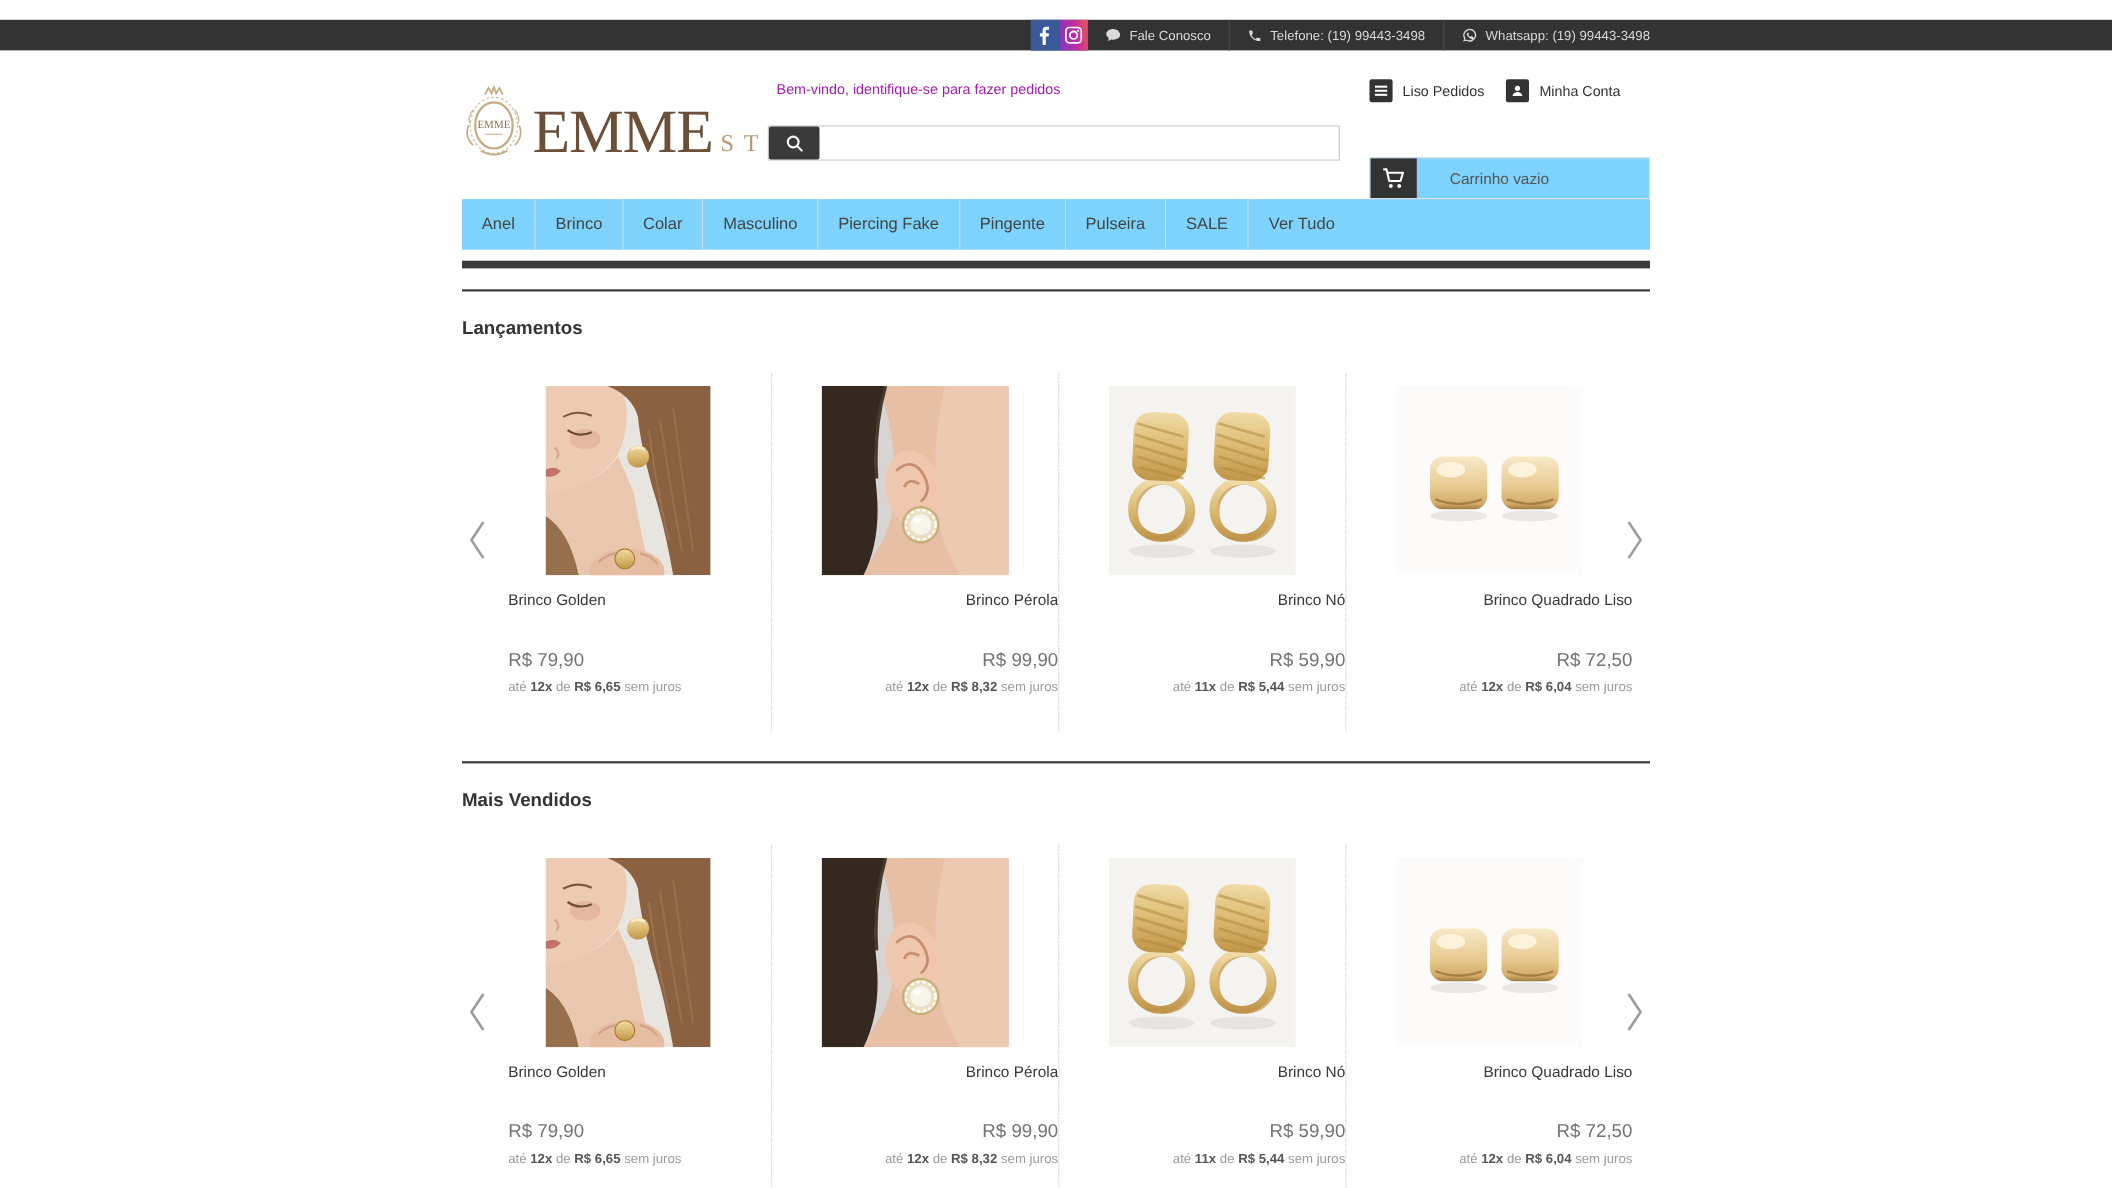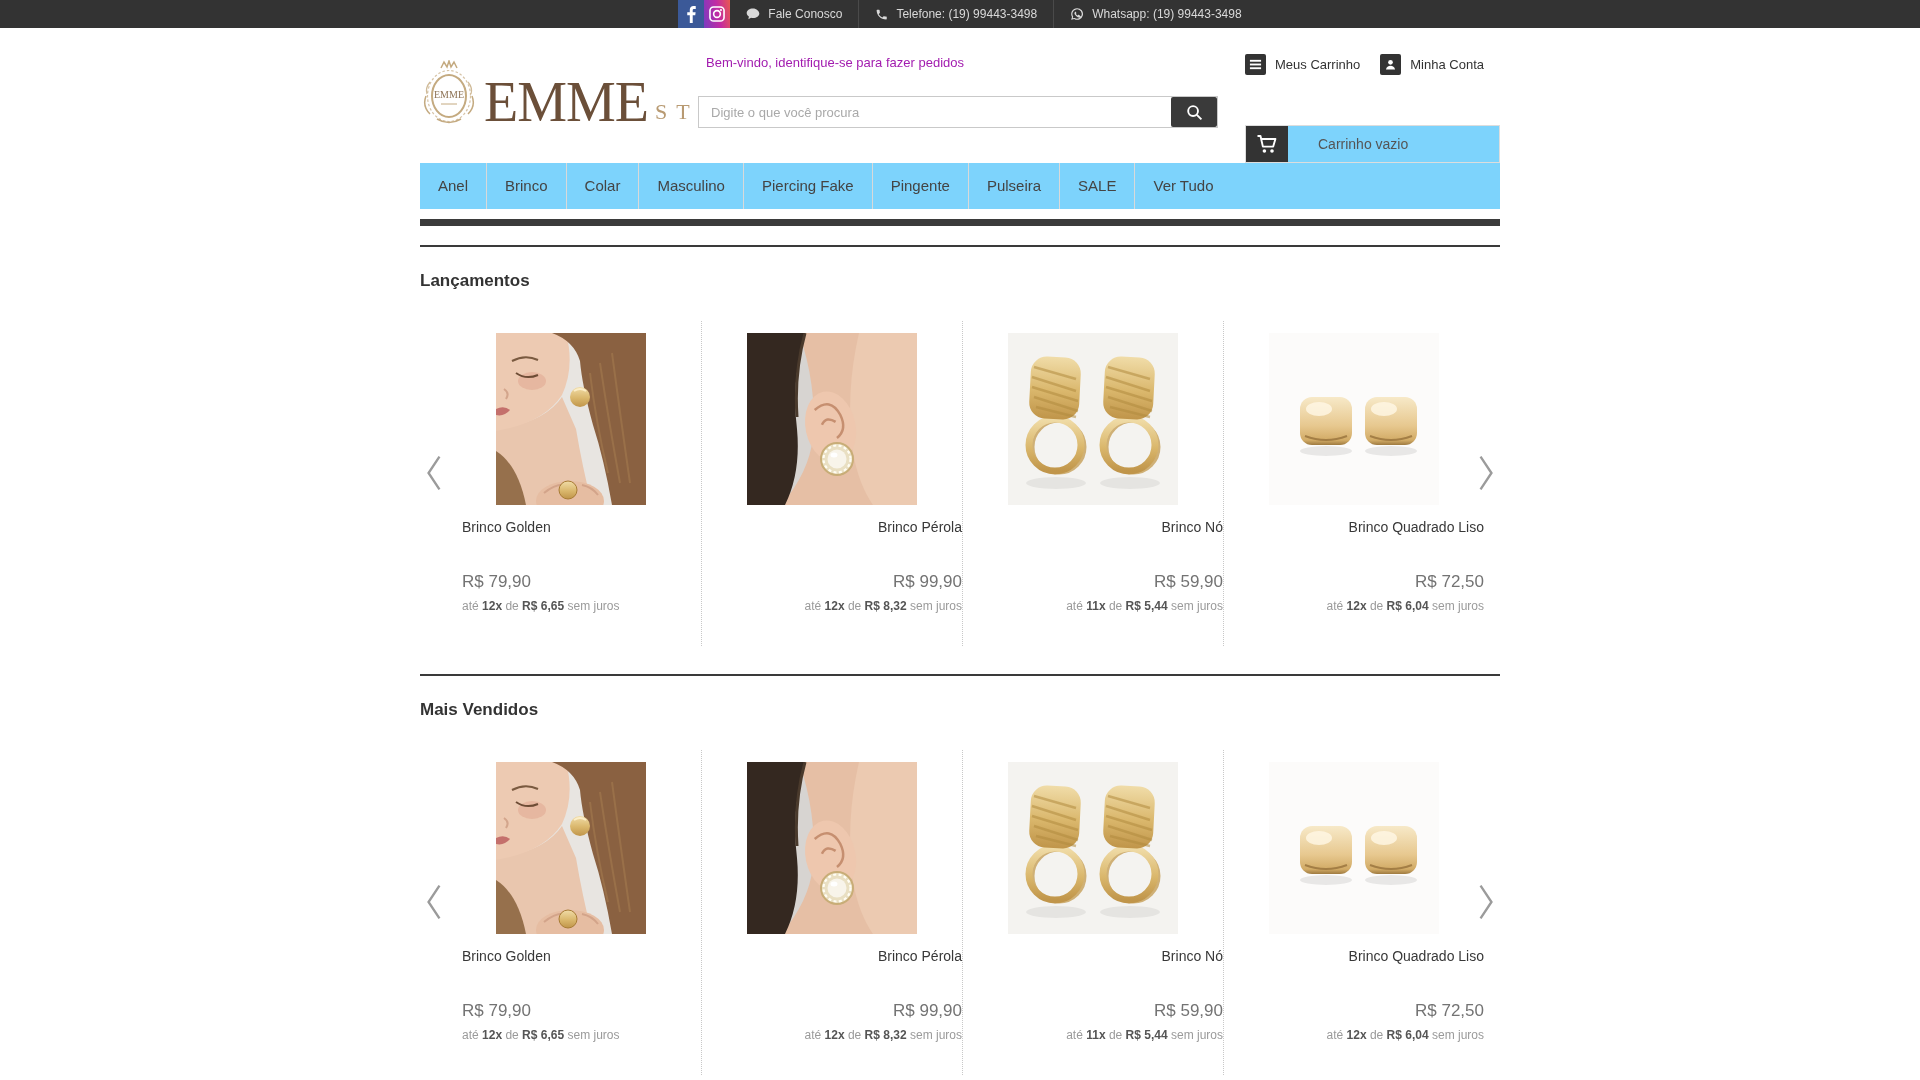--- a/index.html
+++ b/index.html
@@ -3,22 +3,22 @@
 <meta charset="utf-8">
 <title>EMME Store</title>
 <style>
   * { margin:0; padding:0; box-sizing:border-box; }
   html,body { width:1920px; height:1080px; overflow:hidden; background:#fff;
     font-family:"Liberation Sans", sans-serif; }
   a { text-decoration:none; color:inherit; cursor:pointer; }
 
   
   .topbar { height:28px; background:#333333; }
-  .topbar-inner { width:1080px; margin:0 auto; height:100%;
-    display:flex; justify-content:center; align-items:stretch; }
+  .topbar-inner { width:1080px; margin:18px auto; height:100%;
+    display:flex; justify-content:flex-end; align-items:stretch; }
   .social { display:flex; }
   .social a { width:26px; height:28px; display:flex; align-items:center; justify-content:center; }
   .soc-fb { background:#3b5998; }
   .soc-ig { background:linear-gradient(80deg,#7a3bc1 0%,#c32aa3 55%,#e95950 100%); }
   .top-links { display:flex; align-items:stretch; }
   .top-link { display:flex; align-items:center; gap:8px; padding:0 16px;
     color:#d9d9d9; font-size:12px; }
   .top-link + .top-link { border-left:1px solid #4a4a4a; }
   .top-link:last-child { padding-right:0; }
   .ti { display:block; }
@@ -228,39 +228,38 @@
         <text x="29" y="38" text-anchor="middle" font-family="Liberation Serif, serif" font-size="10" fill="#8d7355">EMME</text>
         <path d="M21,44 H37" stroke="#c4aa80" stroke-width="1"></path>
       </svg>
       <span class="logo-main">EMME</span>
       <span class="logo-sub">STORE</span>
     </a>
 
     <div class="welcome">Bem-vindo, identifique-se para fazer pedidos</div>
 
     <div class="search">
-      <input type="text" placeholder="Digite o que você procura" style="">
       <button class="search-btn">
         <svg width="17" height="17" viewBox="0 0 18 18">
           <circle cx="7.5" cy="7.5" r="5.2" fill="none" stroke="#fff" stroke-width="2"></circle>
           <path d="M11.5 11.5 L16.3 16.3" stroke="#fff" stroke-width="2"></path>
         </svg>
       </button>
     </div>
 
     <div class="account">
       <a class="acct-link">
         <span class="sq">
           <svg width="13" height="13" viewBox="0 0 14 14">
             <rect x="1" y="2" width="12" height="2" fill="#fff"></rect>
             <rect x="1" y="6" width="12" height="2" fill="#fff"></rect>
             <rect x="1" y="10" width="12" height="2" fill="#fff"></rect>
           </svg>
         </span>
-        <span>Meus Carrinho</span>
+        <span>Liso Pedidos</span>
       </a>
       <a class="acct-link">
         <span class="sq">
           <svg width="13" height="13" viewBox="0 0 20 20">
             <circle cx="10" cy="6.6" r="3.6" fill="#fff"></circle>
             <path d="M3 17.5c.8-3.8 3.6-5.7 7-5.7s6.2 1.9 7 5.7z" fill="#fff"></path>
           </svg>
         </span>
         <span>Minha Conta</span>
       </a>

